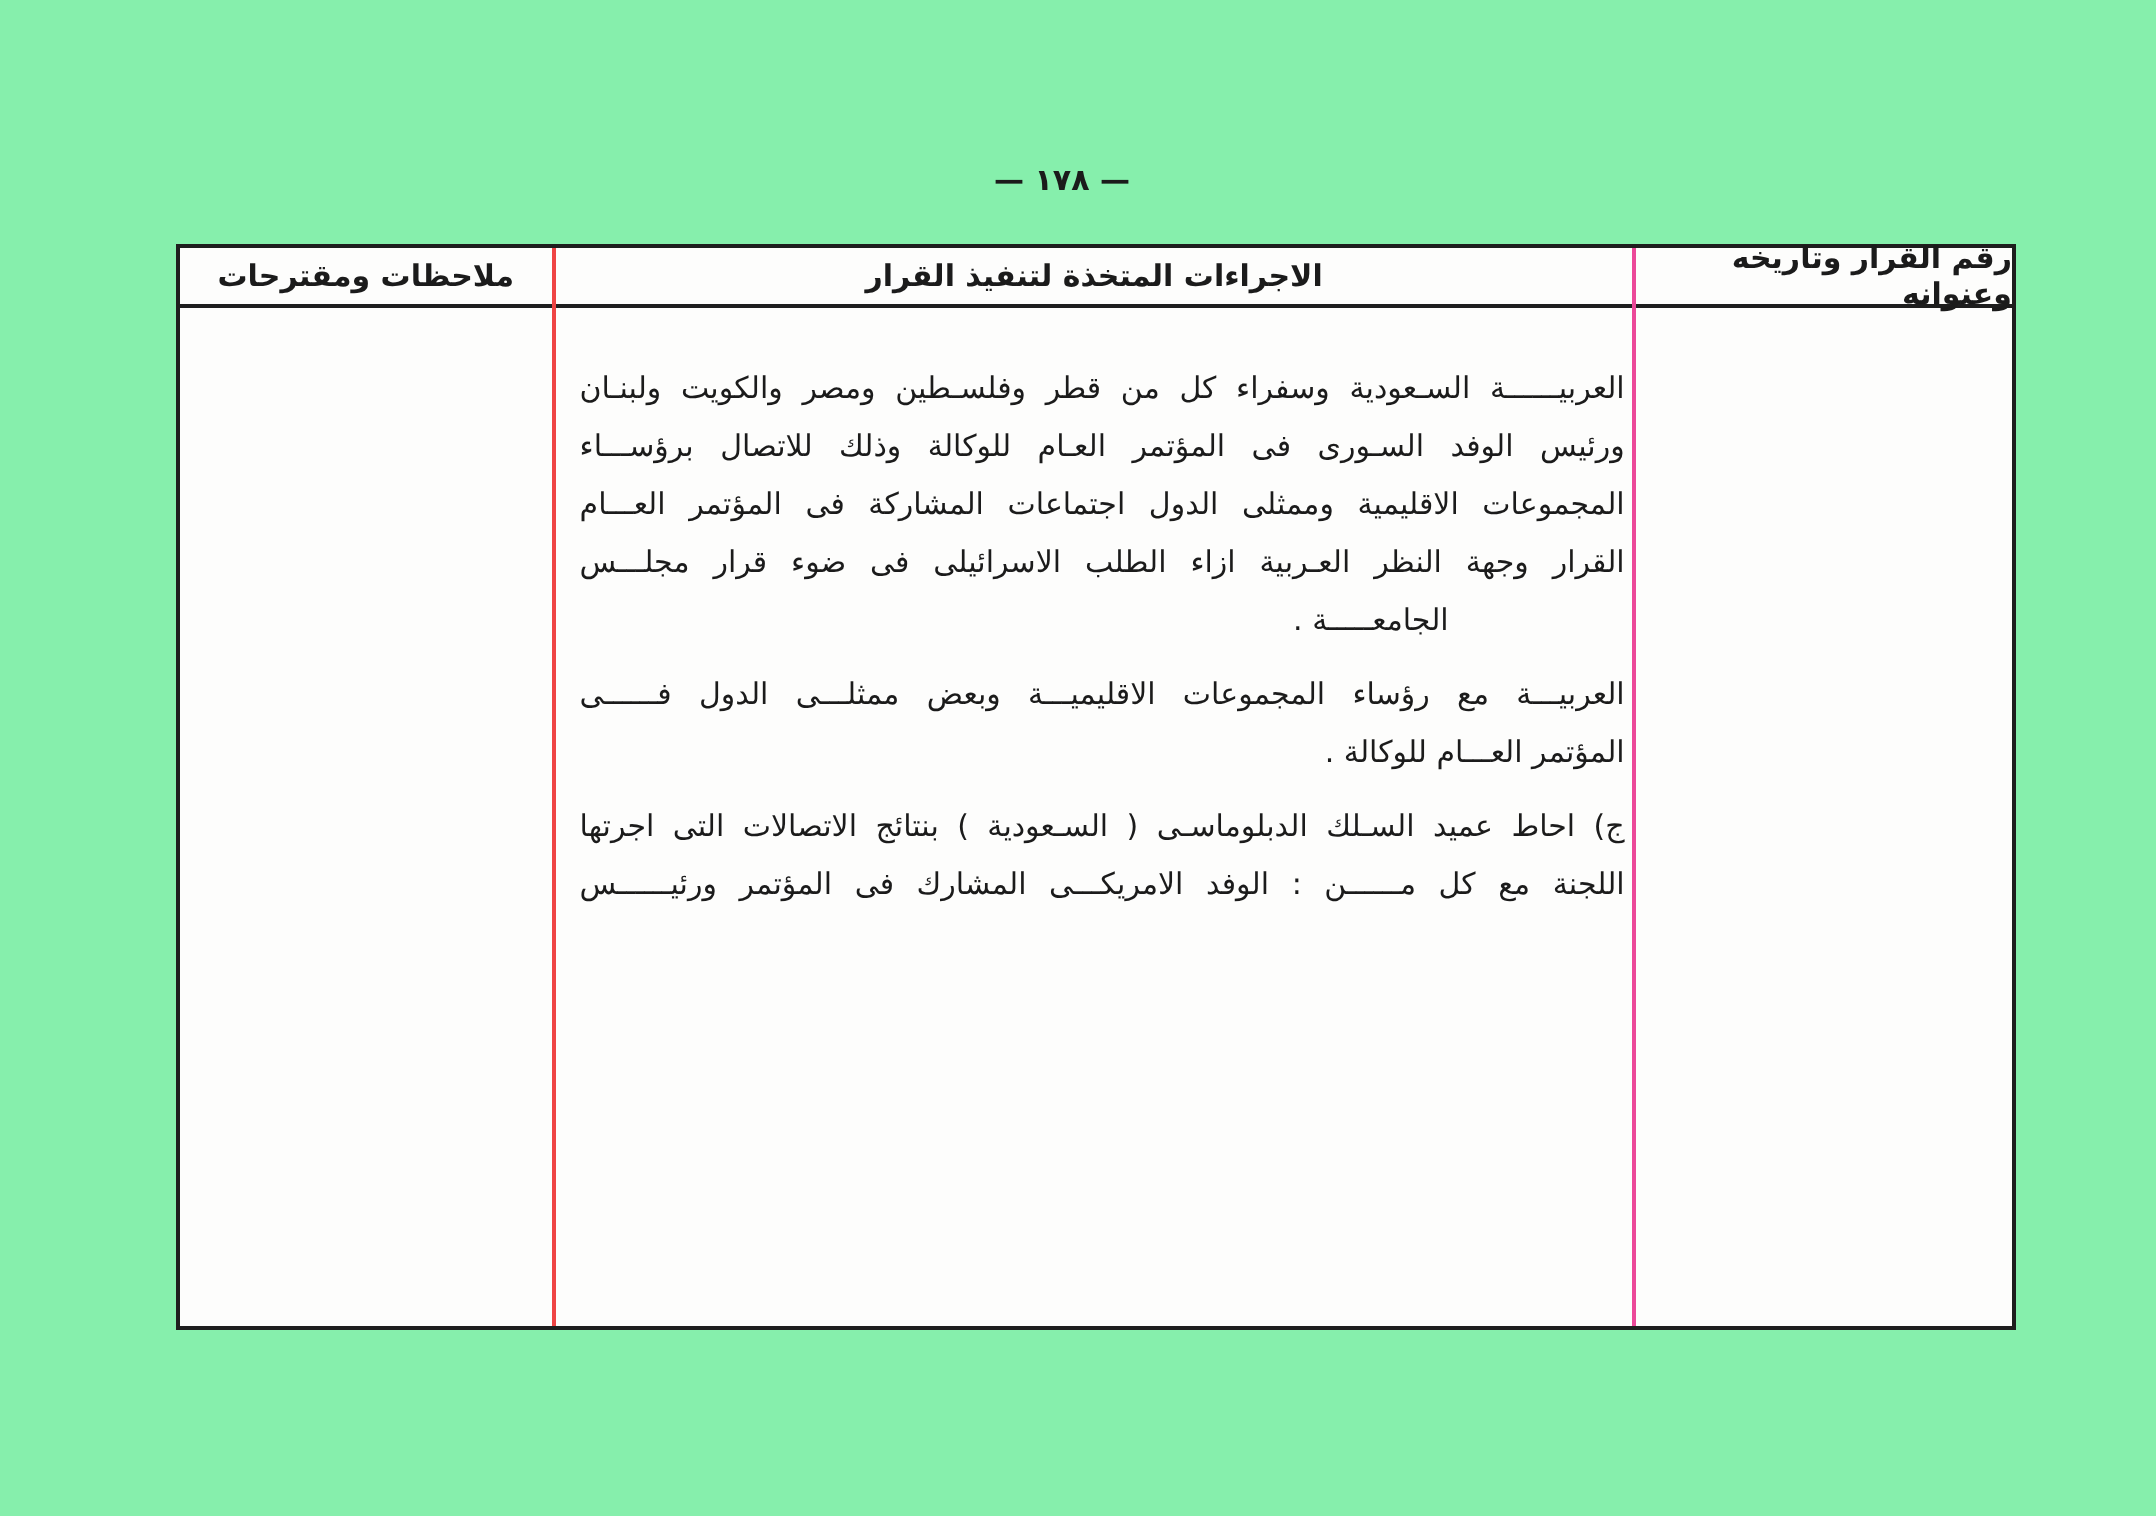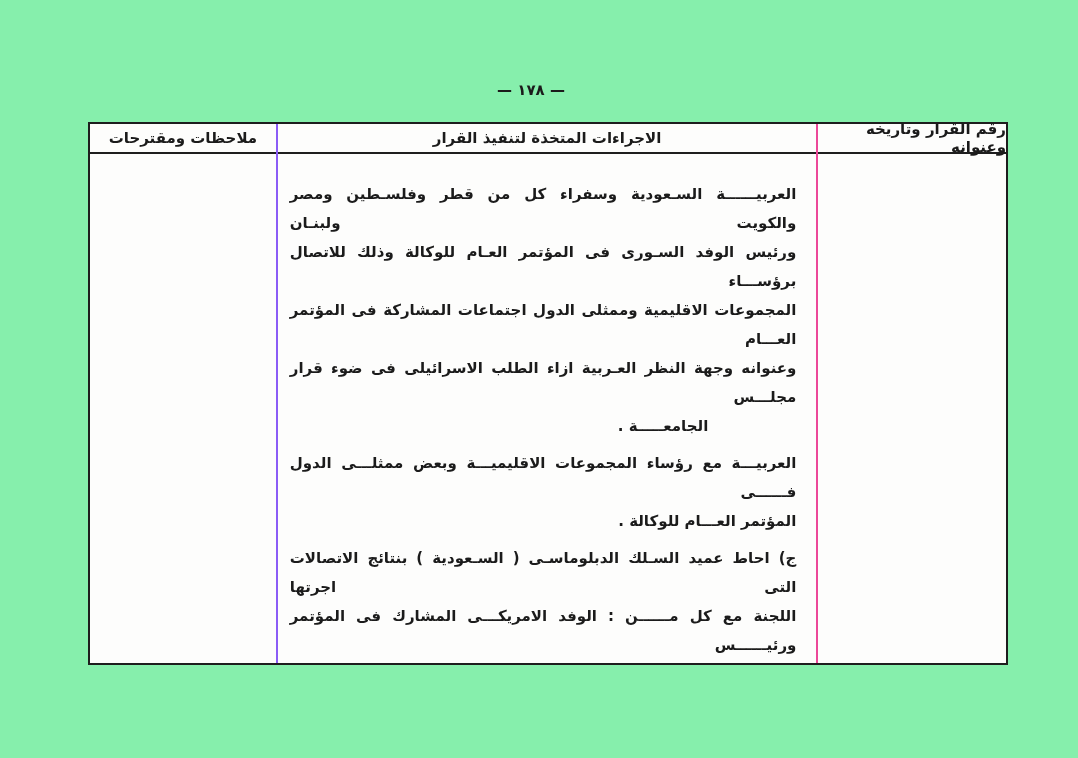--- a/index.html
+++ b/index.html
@@ -33,38 +33,38 @@
     height: 543px;
     border: 2px solid #1e1e1e;
     display: flex;
     flex-direction: row;
     direction: rtl;           
     background: #fdfdfc;
   }
   .col { display: flex; flex-direction: column; }
   .col-decision { width: 202px; border-left: 2px solid #ec4899; }
   .col-procedures { width: 574px; }
-  .col-notes { width: 200px; border-right: 2px solid #8b5cf6; }
+  .col-notes { width: 200px; border-right: 2px solid #ef4444; }
   .th {
     height: 30px;
     flex: 0 0 30px;
     border-bottom: 2px solid #1e1e1e;
     display: flex;
     align-items: center;
     justify-content: center;
     font-size: 15px;
     font-weight: bold;
     direction: rtl;
   }
   .td { flex: 1 1 auto; }
   .proc-body {
     direction: rtl;
-    padding: 26px 20px 0 12px;
+    padding: 26px 4px 0 12px;
     font-size: 15px;
-    font-weight: bold;
+    font-weight: normal;
     line-height: 29px;
     overflow: hidden;
   }
   .para + .para { margin-top: 8px; }
   .ln {
     text-align: justify;
     text-align-last: justify;
     white-space: normal;
   }
   .ln-ind { }
@@ -86,21 +86,21 @@
     </div>
 
     <div class="col col-procedures">
       <div class="th">الاجراءات المتخذة لتنفيذ القرار</div>
       <div class="td proc-body">
 
         <div class="para">
           <div class="ln">العربيــــــة السـعودية وسفراء كل من قطر وفلسـطين ومصر والكويت ولبنـان</div>
           <div class="ln">ورئيس الوفد السـورى فى المؤتمر العـام للوكالة وذلك للاتصال برؤســـاء</div>
           <div class="ln">المجموعات الاقليمية وممثلى الدول اجتماعات المشاركة فى المؤتمر العـــام</div>
-          <div class="ln">وعنوانه وجهة النظر العـربية ازاء الطلب الاسرائيلى فى ضوء قرار مجلـــس</div>
+          <div class="ln">القرار وجهة النظر العـربية ازاء الطلب الاسرائيلى فى ضوء قرار مجلـــس</div>
           <div class="ln ln-deep">الجامعـــــة .</div>
         </div>
 
         <div class="para">
           <div class="ln ln-ind">العربيـــة مع رؤساء المجموعات الاقليميـــة وبعض ممثلـــى الدول فــــــى</div>
           <div class="ln ln-ind ln-end">المؤتمر العـــام للوكالة .</div>
         </div>
 
         <div class="para">
           <div class="ln">ج) احاط عميد السـلك الدبلوماسـى ( السـعودية ) بنتائج الاتصالات التى اجرتها</div>

